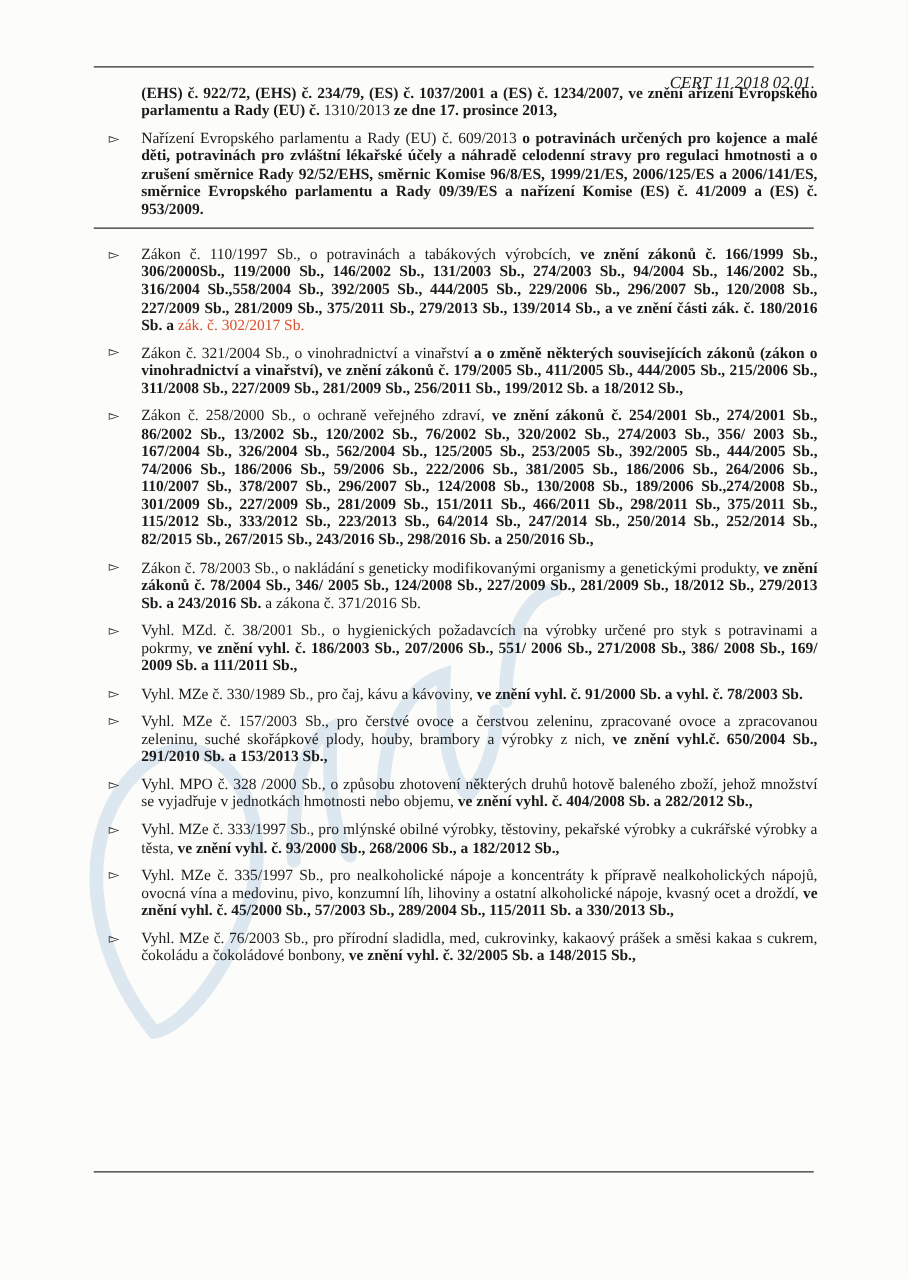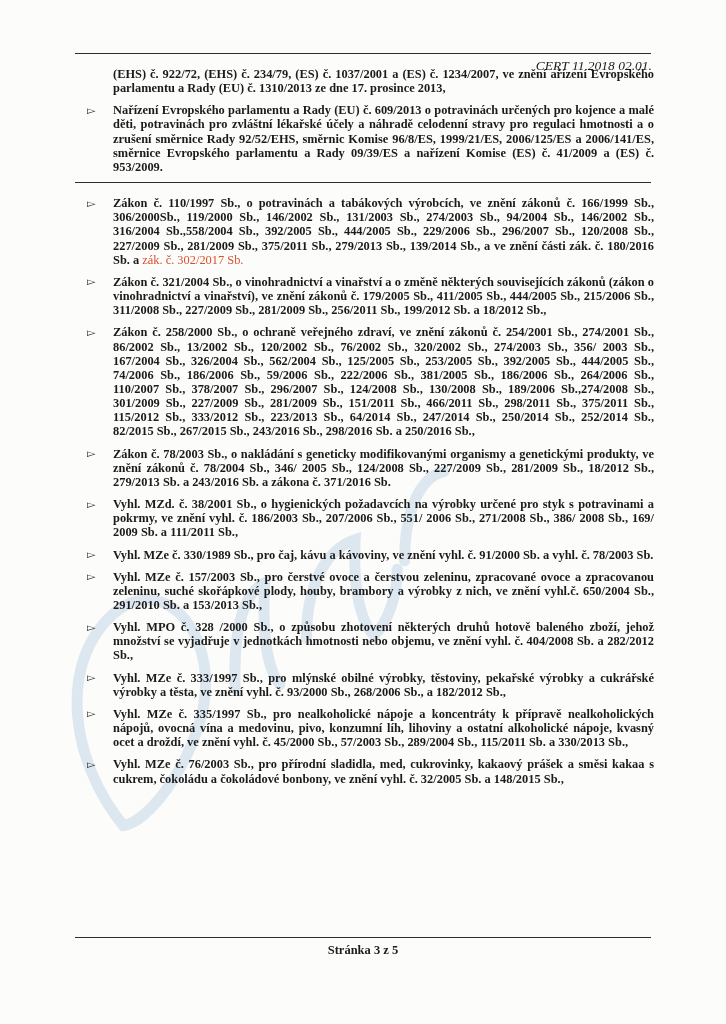--- a/index.html
+++ b/index.html
@@ -19,21 +19,21 @@
     position:absolute; top:67px; left:113px; width:541px;
     font-size:12.4px; line-height:14.15px; text-align:justify; z-index:2;
   }
   .block { margin-bottom:8px; }
   .bullet { position:relative; }
   .marker {
     position:absolute; left:-26px; top:0.5px;
     font-family:"DejaVu Sans",sans-serif; font-size:11px; color:#222;
   }
   .seg-n { font-weight:bold; }
-  .seg-b { font-weight:bold; }
+  .seg-b { font-weight:normal; }
   .seg-rb { font-weight:normal; color:var(--accent-red,#d9502e); }
   .section-rule { height:1px; background:#2e2e2e; width:576px; margin:8px 0 13px -38px; }
   .footer-rule { position:absolute; top:937px; left:75px; width:576px; z-index:2; }
   .footer-text {
     position:absolute; top:943px; left:75px; width:576px;
     text-align:center; font-size:12.5px; z-index:2;
   }
   .watermark {
     position:absolute; left:-10px; top:420px; z-index:1;
     opacity:0.45; pointer-events:none;
@@ -70,20 +70,14 @@
       <div class="block bullet"><span class="marker">▻</span><span class="seg-b">Vyhl. MZd. č. 38/2001 Sb., o hygienických požadavcích na výrobky určené pro styk s potravinami a pokrmy,</span><span class="seg-n"> ve znění vyhl. č. 186/2003 Sb., 207/2006 Sb., 551/ 2006 Sb., 271/2008 Sb., 386/ 2008 Sb., 169/ 2009 Sb. a 111/2011 Sb.,</span></div>
       <div class="block bullet"><span class="marker">▻</span><span class="seg-b">Vyhl. MZe č. 330/1989 Sb., pro čaj, kávu a kávoviny,</span><span class="seg-n"> ve znění vyhl. č. 91/2000 Sb. a vyhl. č. 78/2003 Sb.</span></div>
       <div class="block bullet"><span class="marker">▻</span><span class="seg-b">Vyhl. MZe č. 157/2003 Sb., pro čerstvé ovoce a čerstvou zeleninu, zpracované ovoce a zpracovanou zeleninu, suché skořápkové plody, houby, brambory a výrobky z nich,</span><span class="seg-n"> ve znění vyhl.č. 650/2004 Sb., 291/2010 Sb. a 153/2013 Sb.,</span></div>
       <div class="block bullet"><span class="marker">▻</span><span class="seg-b">Vyhl. MPO č. 328 /2000 Sb., o způsobu zhotovení některých druhů hotově baleného zboží, jehož množství se vyjadřuje v jednotkách hmotnosti nebo objemu,</span><span class="seg-n"> ve znění vyhl. č. 404/2008 Sb. a 282/2012 Sb.,</span></div>
       <div class="block bullet"><span class="marker">▻</span><span class="seg-b">Vyhl. MZe č. 333/1997 Sb., pro mlýnské obilné výrobky, těstoviny, pekařské výrobky a cukrářské výrobky a těsta,</span><span class="seg-n"> ve znění vyhl. č. 93/2000 Sb., 268/2006 Sb., a 182/2012 Sb.,</span></div>
       <div class="block bullet"><span class="marker">▻</span><span class="seg-b">Vyhl. MZe č. 335/1997 Sb., pro nealkoholické nápoje a koncentráty k přípravě nealkoholických nápojů, ovocná vína a medovinu, pivo, konzumní líh, lihoviny a ostatní alkoholické nápoje, kvasný ocet a droždí,</span><span class="seg-n"> ve znění vyhl. č. 45/2000 Sb., 57/2003 Sb., 289/2004 Sb., 115/2011 Sb. a 330/2013 Sb.,</span></div>
       <div class="block bullet"><span class="marker">▻</span><span class="seg-b">Vyhl. MZe č. 76/2003 Sb., pro přírodní sladidla, med, cukrovinky, kakaový prášek a směsi kakaa s cukrem, čokoládu a čokoládové bonbony,</span><span class="seg-n"> ve znění vyhl. č. 32/2005 Sb. a 148/2015 Sb.,</span></div>
     </main>
 
   <div class="rule footer-rule"></div>
-  <div class="footer-text">
-    <span class="seg-n">Stránka</span>
-    <span class="seg-b">3</span>
-    <span class="seg-n">z</span>
-    <span class="seg-b">5</span>
-  </div>
 
 </div>
 
 </body></html>

